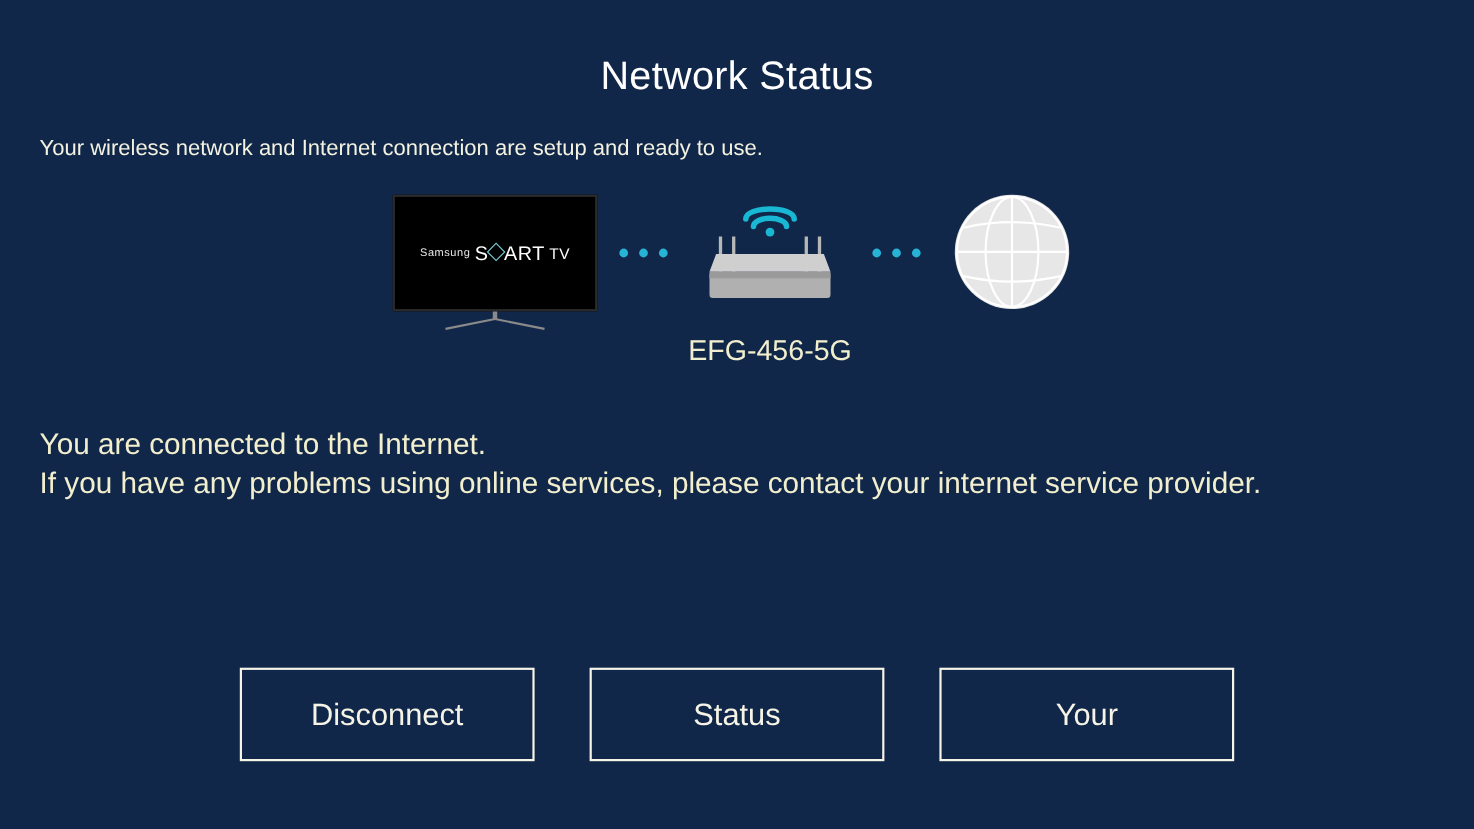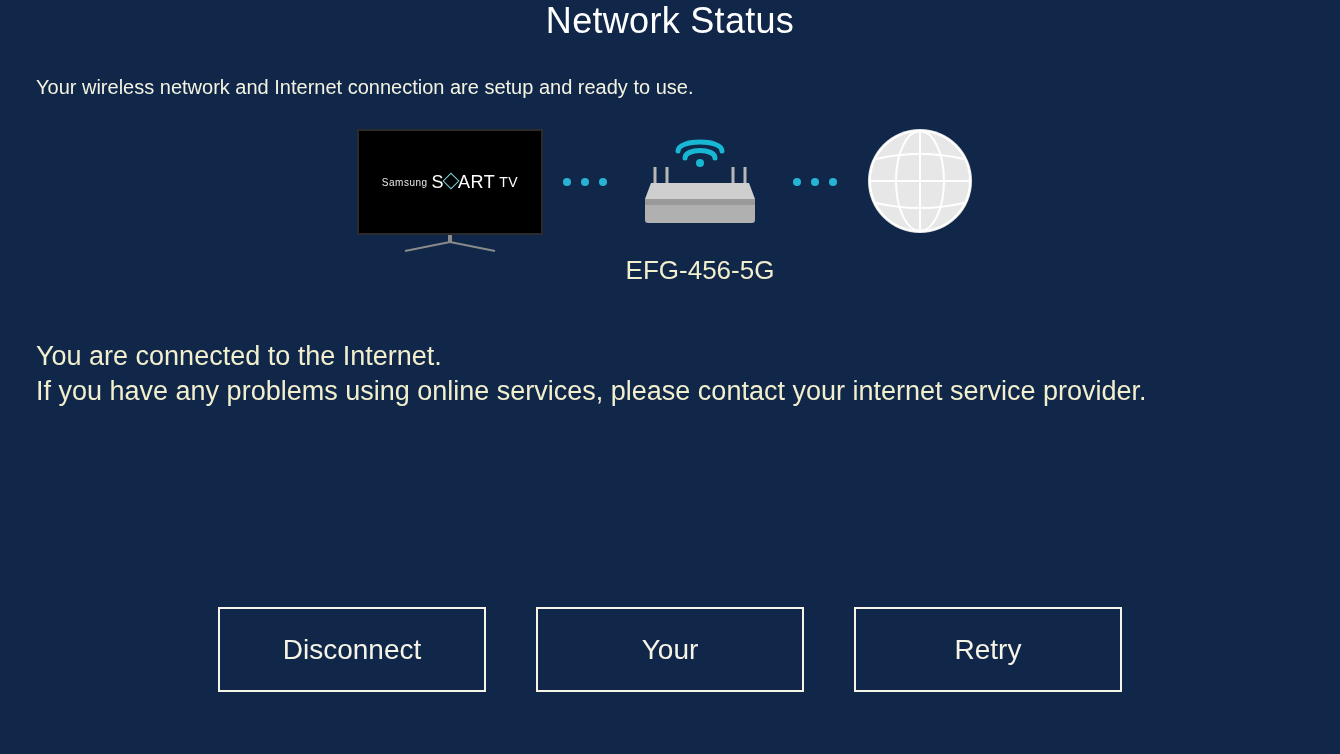--- a/index.html
+++ b/index.html
@@ -7,20 +7,21 @@
   body {
     background: #112749;
     font-family: "Segoe UI", "Helvetica Neue", Arial, sans-serif;
     color: #f4f3e2;
     position: relative;
   }
   .title {
     text-align: center;
     font-size: 36px;
     font-weight: 400;
+    padding-top: 48px;
     color: #ffffff;
     letter-spacing: 0.3px;
   }
   .subtitle {
     font-size: 20px;
     padding: 34px 36px 0 36px;
     color: #f4f3e2;
     font-weight: 400;
   }
   .diagram {
@@ -192,15 +193,15 @@
   </div>
 </div>
 
 <div class="status-msg">
   <div>You are connected to the Internet.</div>
   <div>If you have any problems using online services, please contact your internet service provider.</div>
 </div>
 
 <div class="button-row">
   <button class="btn">Disconnect</button>
+  <button class="btn">Status</button>
   <button class="btn">Your</button>
-  <button class="btn">Retry</button>
 </div>
 
 </body></html>

